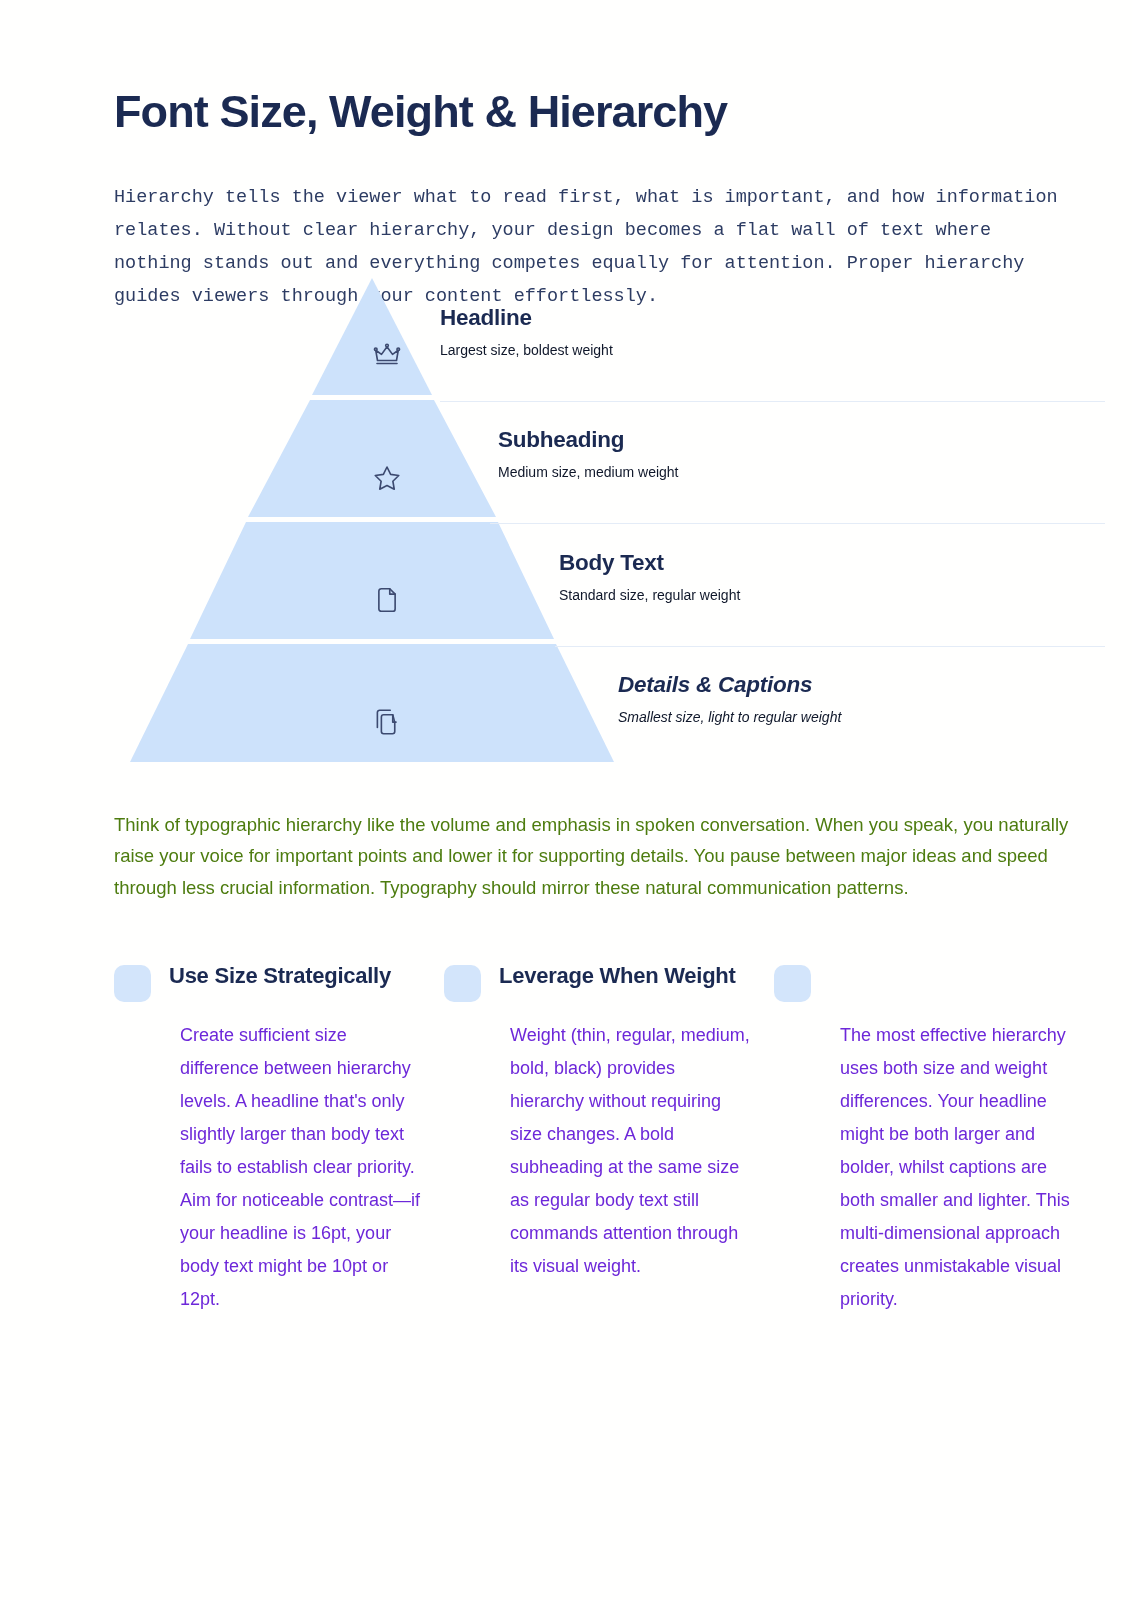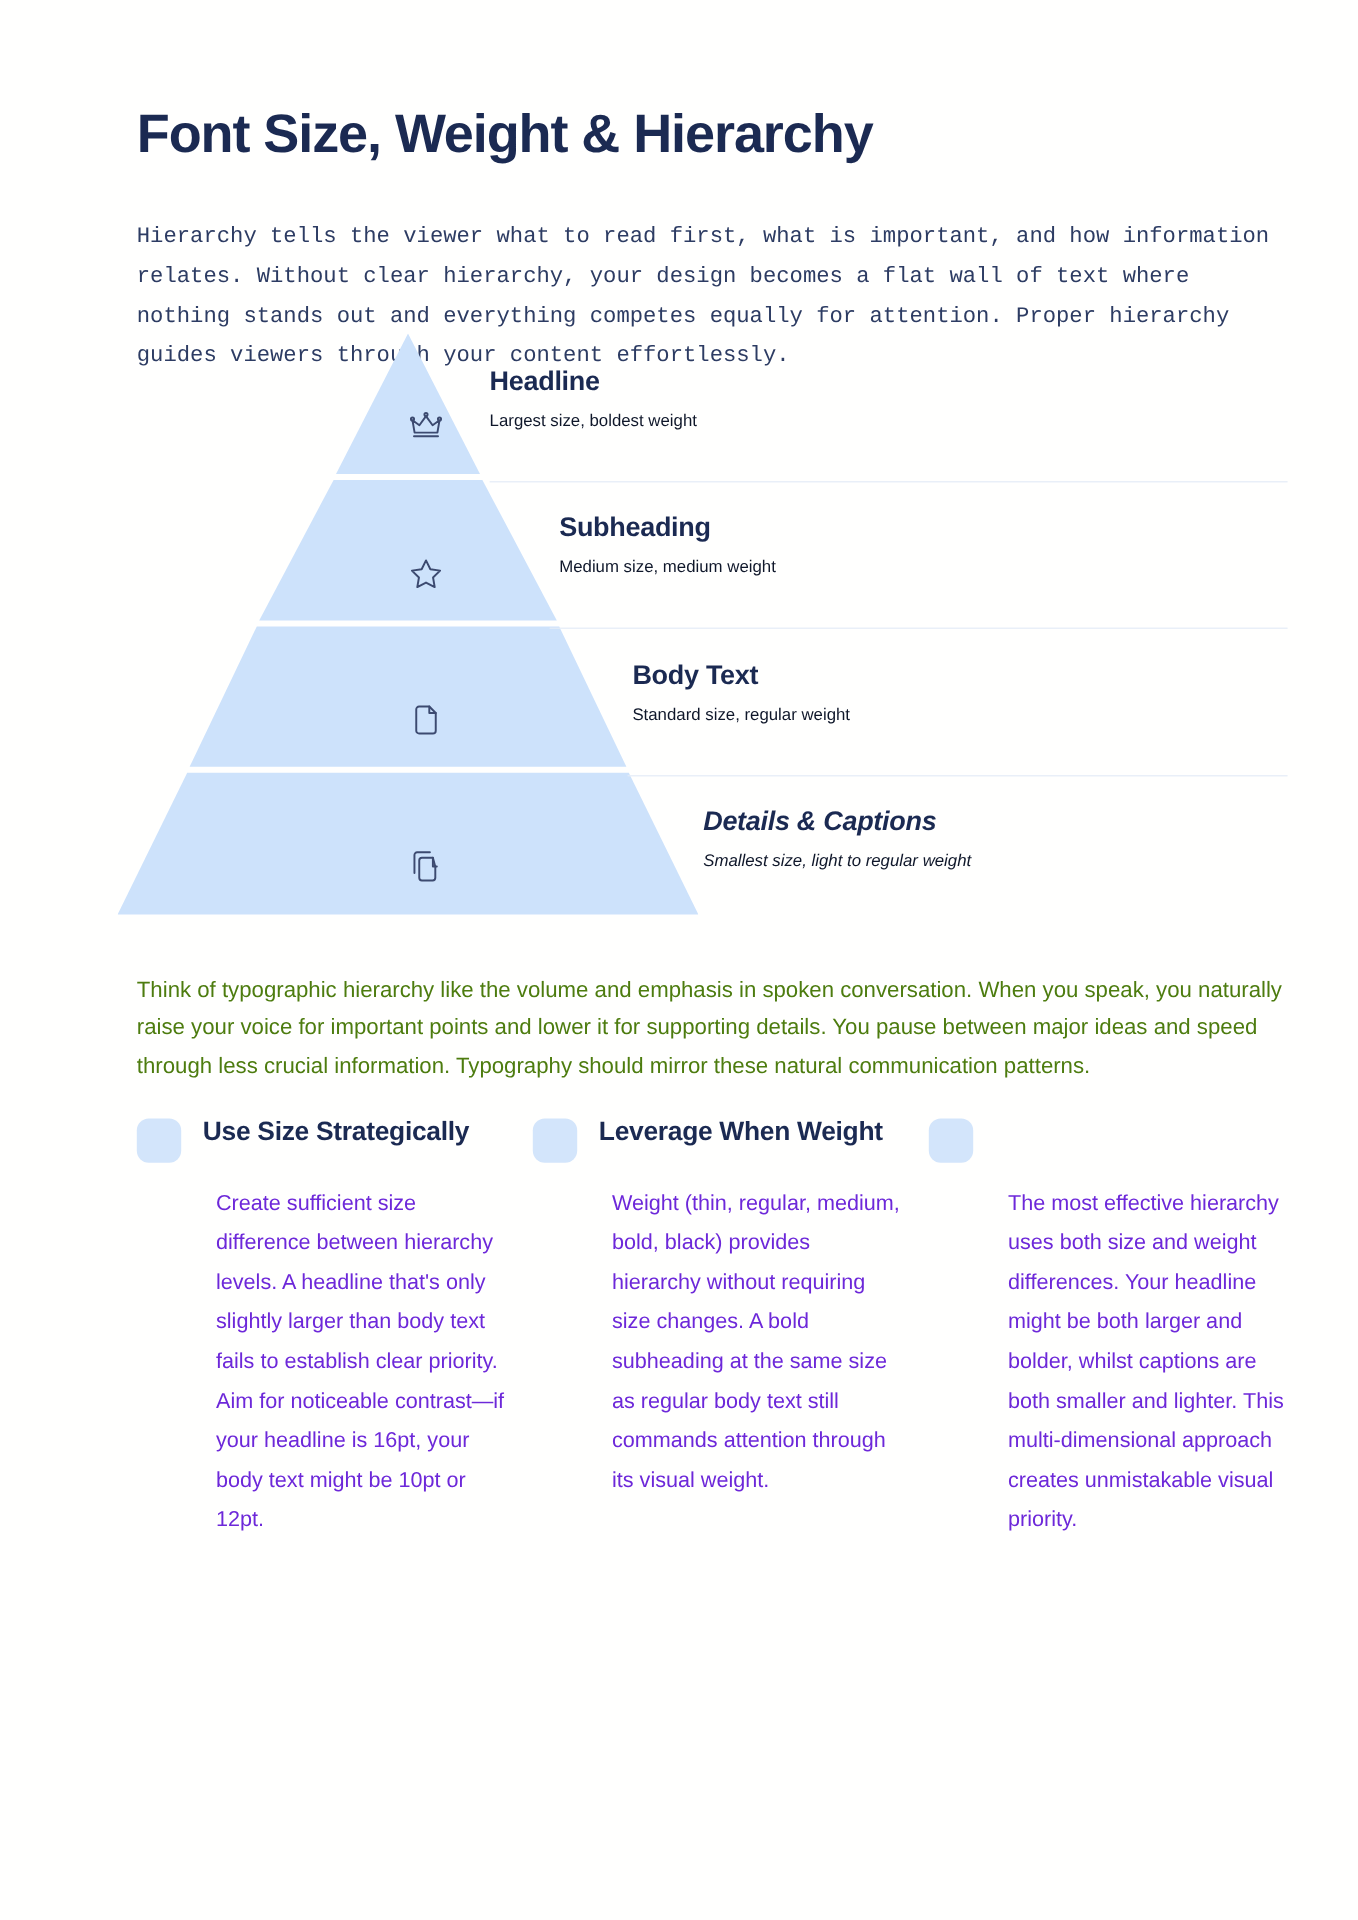--- a/index.html
+++ b/index.html
@@ -45,21 +45,21 @@
     font-size: 18.5px;
     line-height: 33px;
     color: #2d3c63;
     font-weight: 400;
     font-family: Liberation Mono, monospace;
   }
 
   
   .pyramid-wrap {
     position: absolute;
-    left: 54px;
+    left: 86px;
     top: 278px;
     width: 975px;
     height: 492px;
   }
   .pyramid-graphic {
     position: absolute;
     left: 0;
     top: 0;
     width: 484px;
     height: 486px;
@@ -131,21 +131,21 @@
     width: 970px;
     font-size: 18.5px;
     line-height: 31.5px;
     color: #4d7c0f;
   }
 
   
   .columns {
     position: absolute;
     left: 70px;
-    top: 927px;
+    top: 960px;
     width: 992px;
     display: flex;
     gap: 0px;
   }
   .col {
     width: 330px;
     box-sizing: border-box;
     padding-right: 22px;
   }
   .col-head {

